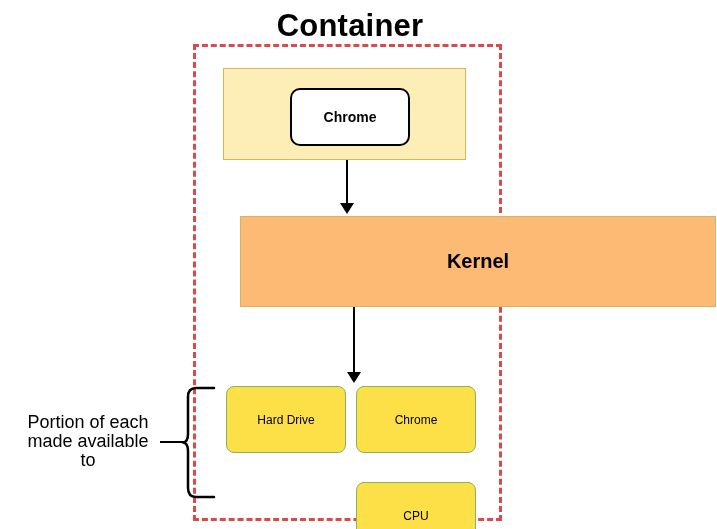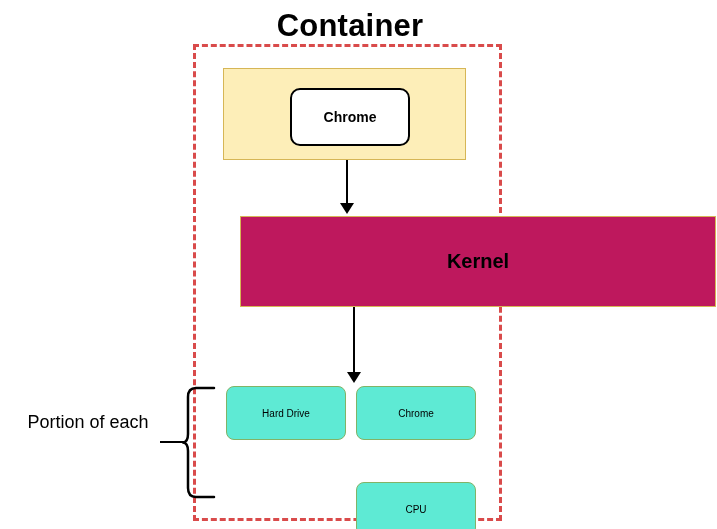--- a/index.html
+++ b/index.html
@@ -74,45 +74,45 @@
     color: #000000;
   }
 
   
   .kernel-box {
     position: absolute;
     left: 240px;
     top: 216px;
     width: 476px;
     height: 91px;
-    background: #be185d;
+    background: #fdba74;
     border: 1px solid #d6b656;
     box-sizing: border-box;
     display: flex;
     align-items: center;
     justify-content: center;
     font-size: 20px;
     font-weight: bold;
     color: #000000;
   }
 
   
   .res-box {
     position: absolute;
-    background: #5eead4;
+    background: #fde047;
     border: 1px solid #82b366;
     border-radius: 8px;
     box-sizing: border-box;
     display: flex;
     align-items: center;
     justify-content: center;
-    font-size: 10px;
+    font-size: 12px;
     color: #000000;
     width: 120px;
-    height: 54px;
+    height: 67px;
   }
   .res-hd  { left: 226px; top: 386px; }
   .res-net { left: 356px; top: 386px; }
   .res-ram { left: 226px; top: 446px; }
   .res-cpu { left: 356px; top: 446px; margin-top: 36px; }
 
   
   .arrow-line {
     position: absolute;
     width: 2px;
@@ -184,15 +184,16 @@
   <div class="res-box res-net">Chrome</div>
   <div class="res-box res-cpu">CPU</div>
 
   <svg class="brace" viewBox="0 0 34 113">
     <path d="M32 2 H14 Q6 2 6 11 V48 Q6 56 1 56.5 Q6 57 6 65 V102 Q6 111 14 111 H32" fill="none" stroke="#000000" stroke-width="2.5" stroke-linecap="round" stroke-linejoin="round"></path>
   </svg>
   <div class="leader"></div>
 
   <div class="annotation">
     <div>Portion of each</div>
+    <div>made available to</div>
   </div>
 
 </div>
 
 </body></html>

